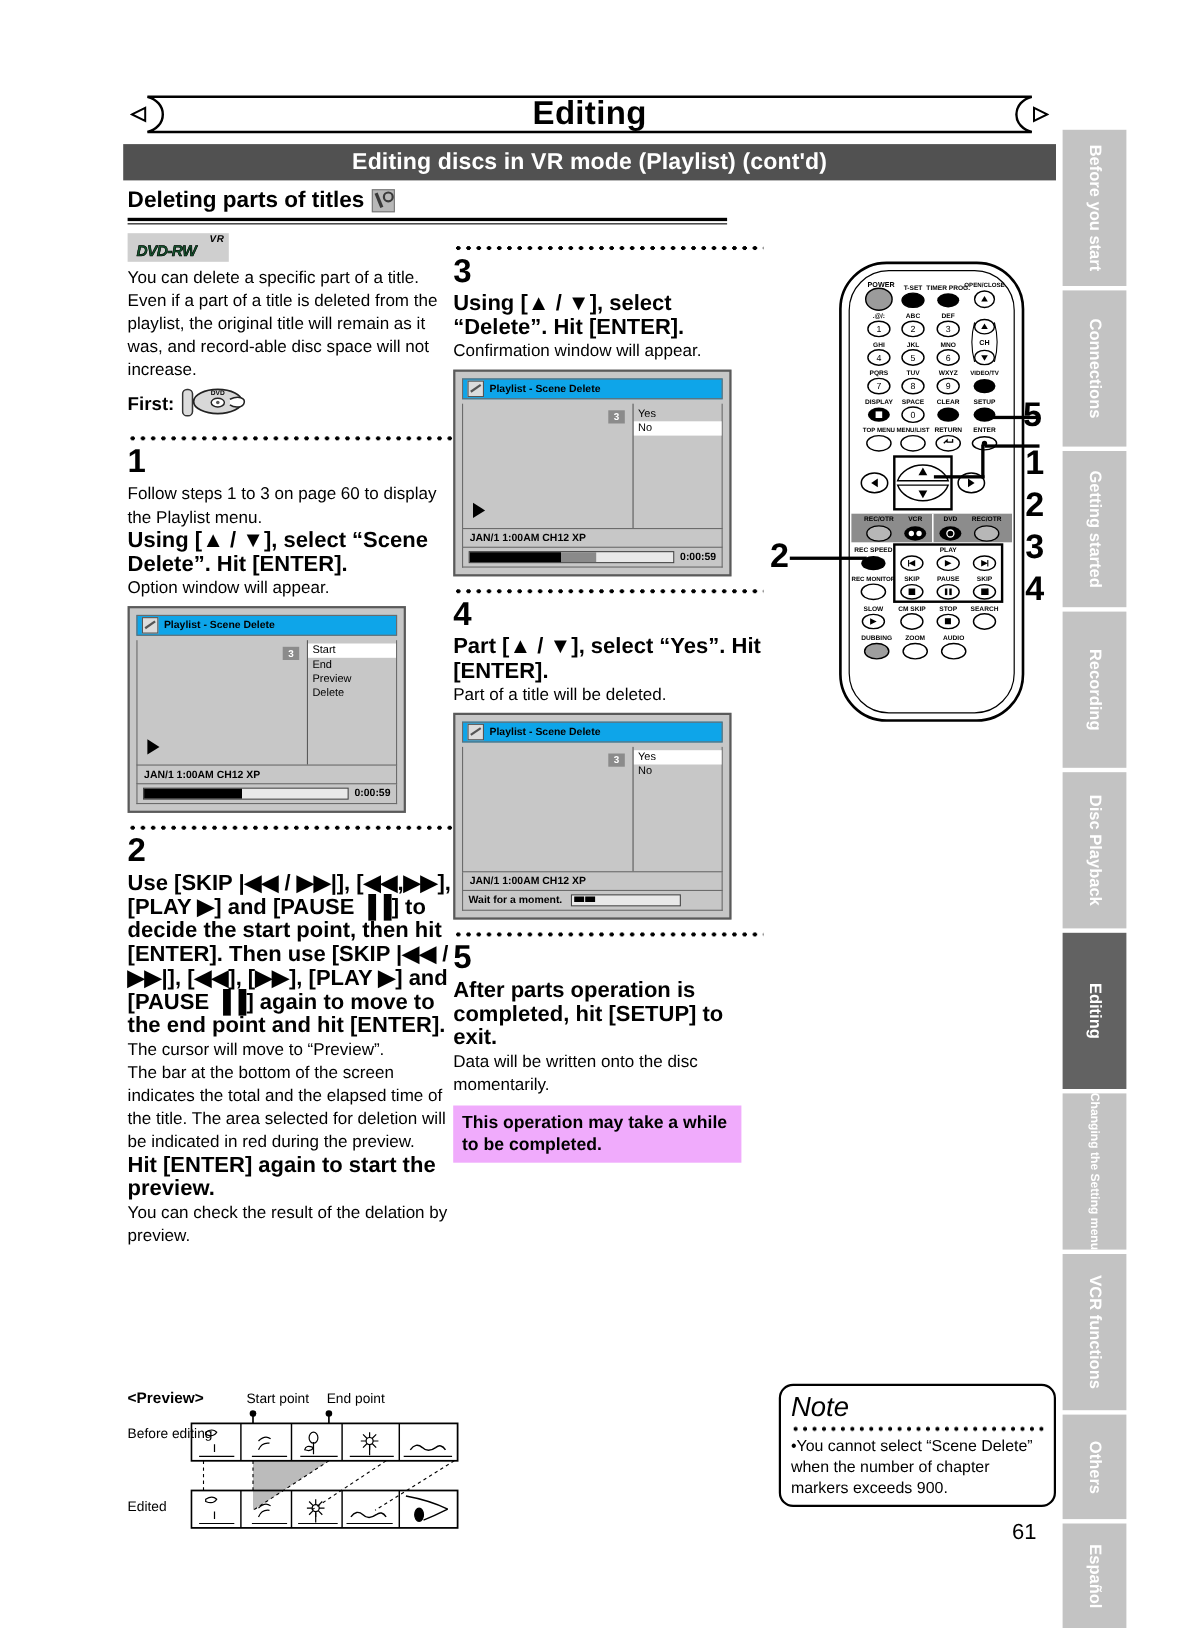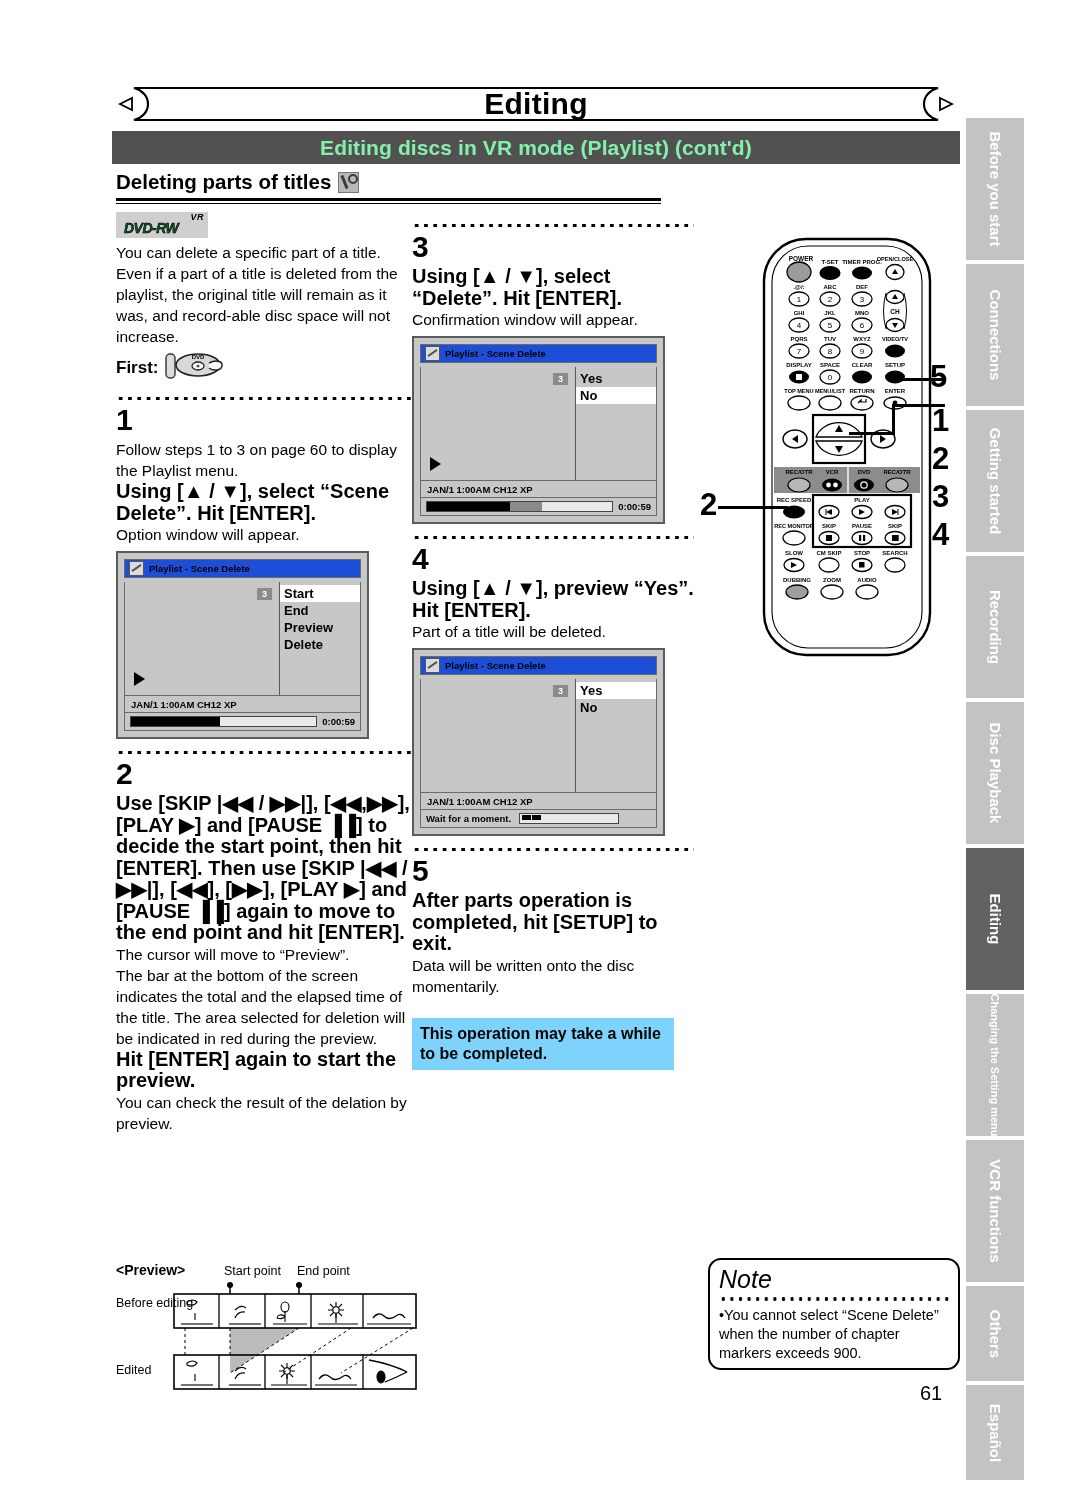--- a/index.html
+++ b/index.html
@@ -7,21 +7,21 @@
   .page{position:absolute;left:0;top:0;width:1080px;height:1487px;}
 
   
   .banner{position:absolute;left:118px;top:80px;width:836px;height:48px;}
   .banner svg{display:block}
   .banner-title{position:absolute;left:0;top:0;width:836px;height:48px;display:flex;align-items:center;justify-content:center;
     font-size:30px;font-weight:bold;letter-spacing:.3px;}
 
   .subbar{position:absolute;left:112px;top:131px;width:848px;height:33px;background:#515151;
     display:flex;align-items:center;justify-content:center;}
-  .subbar span{color:#86efac;font-size:21px;font-weight:bold;letter-spacing:.1px;}
+  .subbar span{color:#ffffff;font-size:21px;font-weight:bold;letter-spacing:.1px;}
 
   .secthead{position:absolute;left:116px;top:168px;width:540px;height:28px;display:flex;align-items:center;gap:7px;text-align:right;}
   .secthead .txt{font-size:20.5px;font-weight:bold;}
   .wrench{width:19px;height:19px;background:#b8b8b8;border:1px solid #777;position:relative;display:inline-block;}
   .wrench:after{content:"";position:absolute;left:4px;top:2px;width:3px;height:14px;background:#3a3a3a;transform:rotate(-22deg);}
   .wrench:before{content:"";position:absolute;left:9px;top:1px;width:6px;height:6px;border:2px solid #3a3a3a;border-radius:50%;}
   .rule{position:absolute;left:116px;top:198px;width:545px;height:0;border-top:3px solid #000;}
   .rule2{position:absolute;left:116px;top:203px;width:545px;height:0;border-top:1px solid #000;}
 
   
@@ -39,44 +39,44 @@
   .firstline{display:flex;align-items:center;gap:6px;font-size:17px;font-weight:bold;margin-top:3px;}
 
   .dots{height:9px;margin:9px 0 2px 0;background-image:radial-gradient(circle,#000 1.8px,transparent 2px);
         background-size:9.3px 9px;background-repeat:repeat-x;background-position:left center;}
   .dotsB{height:9px;margin:9px 0 2px 0;background-image:radial-gradient(circle,#000 1.8px,transparent 2px);
         background-size:9.3px 9px;background-repeat:repeat-x;background-position:left center;}
   .stepnum{font-size:30px;font-weight:bold;line-height:30px;margin:1px 0 4px 0;}
 
   
   .osd{width:253px;background:#c7c7c7;border:2px solid #5a5a5a;padding:6px;box-sizing:border-box;margin-top:6px;}
-  .osd-title{height:19px;background:#1d4ed8;border:1px solid #6b6b6b;display:flex;align-items:center;gap:5px;padding-left:4px;box-sizing:border-box;}
+  .osd-title{height:19px;background:#0ea5e9;border:1px solid #6b6b6b;display:flex;align-items:center;gap:5px;padding-left:4px;box-sizing:border-box;}
   .osd-ico{width:13px;height:13px;background:#dcdcdc;border:1px solid #555;position:relative;}
   .osd-ico:after{content:"";position:absolute;left:1px;top:5px;width:11px;height:2px;background:#555;transform:rotate(-35deg);}
   .osd-title span{font-size:9.5px;font-weight:bold;}
   .osd-main{display:flex;border:1px solid #6b6b6b;border-top:none;margin-top:4px;height:114px;box-sizing:border-box;}
   .osd-left{flex:1;position:relative;border-right:1px solid #5a5a5a;}
   .osd-chip{position:absolute;right:7px;top:6px;background:#8b8b8b;color:#fff;font-size:9px;font-weight:bold;padding:1px 5px;}
   .osd-play{position:absolute;left:9px;bottom:9px;width:0;height:0;border-left:11px solid #000;border-top:7px solid transparent;border-bottom:7px solid transparent;}
   .osd-right{width:80px;padding:3px 0 0 0;box-sizing:border-box;}
-  .osd-item{font-size:13px;font-weight:bold;padding:1px 0 1px 4px;}
+  .osd-item{font-size:10px;font-weight:normal;padding:1px 0 1px 4px;}
   .osd-item.sel{background:#fff;}
   .osd-info{border:1px solid #6b6b6b;border-top:none;height:17px;display:flex;align-items:center;padding-left:6px;box-sizing:border-box;}
   .osd-info span{font-size:9.5px;font-weight:bold;}
   .osd-bar{border:1px solid #6b6b6b;border-top:none;height:18px;display:flex;align-items:center;padding:0 5px;box-sizing:border-box;gap:5px;}
   .pbar{flex:1;height:9px;background:#e9e9e9;border:1px solid #444;position:relative;}
   .pbar .fill{position:absolute;left:0;top:0;bottom:0;background:#000;}
   .pbar .mid{position:absolute;top:0;bottom:0;background:#8a8a8a;}
   .osd-time{font-size:9.5px;font-weight:bold;}
   .osd-wait{border:1px solid #6b6b6b;border-top:none;height:18px;display:flex;align-items:center;padding:0 5px;box-sizing:border-box;gap:8px;}
   .osd-wait .w{font-size:9.5px;font-weight:bold;}
   .wbar{width:98px;height:9px;background:#e9e9e9;border:1px solid #444;position:relative;}
   .wbar i{position:absolute;top:1px;width:9px;height:5px;background:#000;}
 
-  .greybox{margin-top:21px;background:#7dd3fc;padding:6px 8px;width:262px;box-sizing:border-box;}
+  .greybox{margin-top:8px;background:#f0abfc;padding:6px 8px;width:262px;box-sizing:border-box;}
   .greybox p{margin:0;font-size:16px;line-height:20px;font-weight:bold;}
 
   
   .preview{position:absolute;left:116px;top:1262px;width:300px;height:130px;}
   .pv-lab{position:absolute;font-size:12.5px;}
   .pv-strong{font-weight:bold;font-size:14px;}
 
   
   .remote{position:absolute;left:752px;top:237px;width:190px;height:420px;}
 
@@ -221,21 +221,21 @@
         <div class="pbar">
           <div class="fill" style="width:45%"></div>
           <div class="mid" style="left:45%;width:17%"></div>
         </div>
         <div class="osd-time">0:00:59</div>
       </div>
     </div>
 
     <div class="dotsB"></div>
     <div class="stepnum">4</div>
-    <p class="bold">Using [▲ / ▼], preview “Yes”. Hit [ENTER].</p>
+    <p class="bold">Part [▲ / ▼], select “Yes”. Hit [ENTER].</p>
     <p class="body">Part of a title will be deleted.</p>
 
     <div class="osd">
       <div class="osd-title">
         <div class="osd-ico"></div>
         <span>Playlist - Scene Delete</span>
       </div>
       <div class="osd-main">
         <div class="osd-left">
           <div class="osd-chip">3</div>

